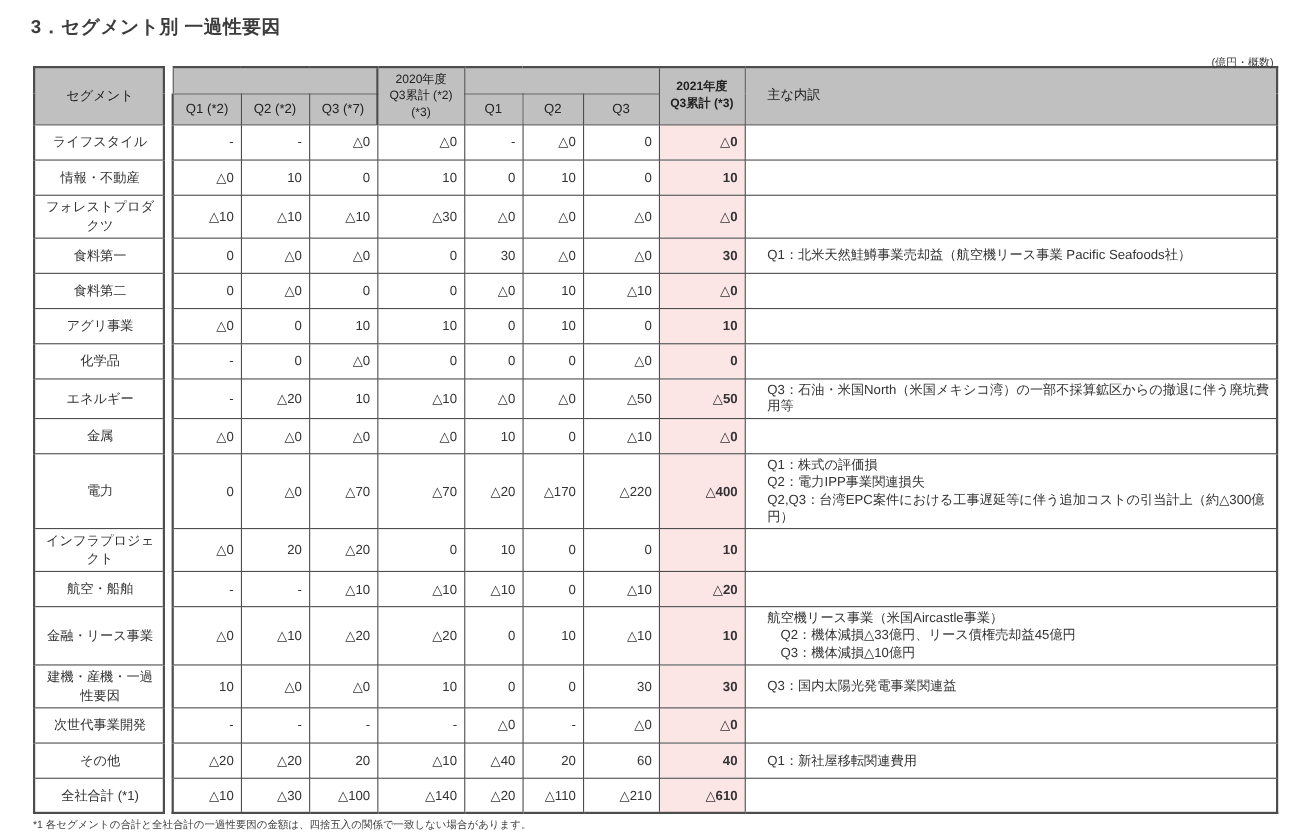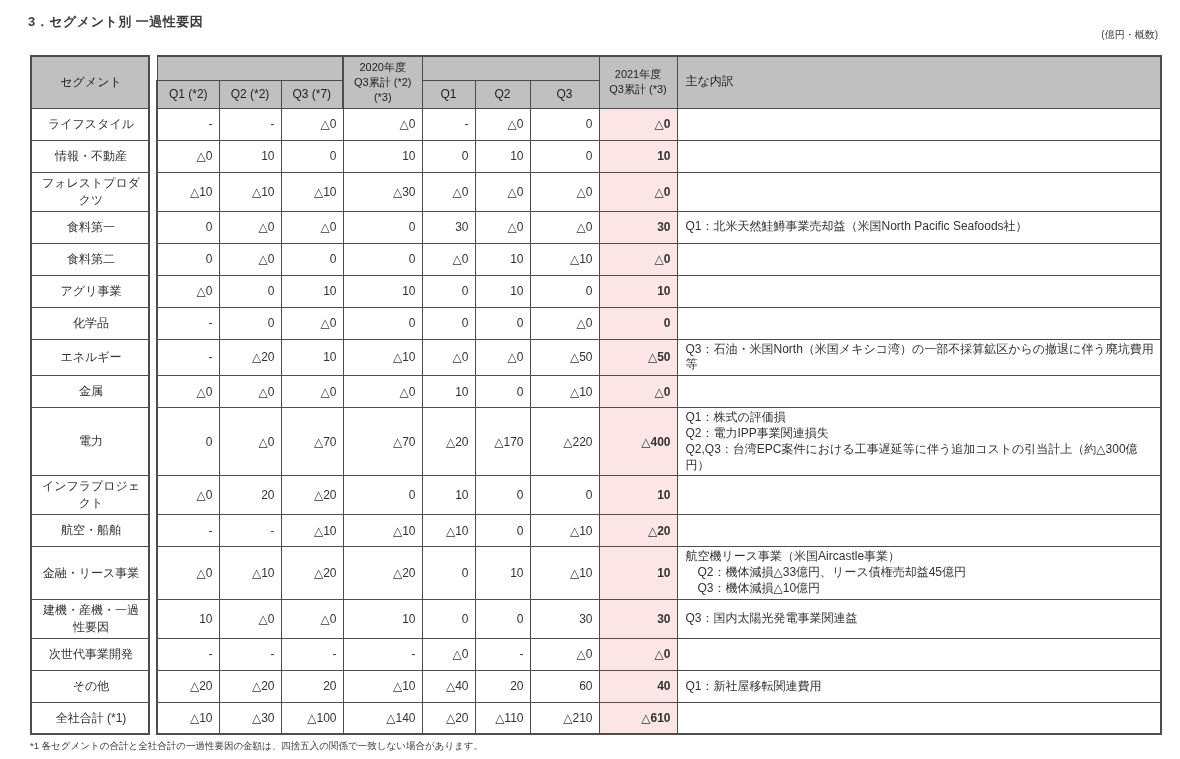--- a/index.html
+++ b/index.html
@@ -9,49 +9,49 @@
     --text:#333333;
   }
   *{box-sizing:border-box;}
   html,body{margin:0;padding:0;}
   body{
     width:1180px;height:759px;background:#ffffff;
     font-family:"Liberation Sans","DejaVu Sans",sans-serif;
     color:var(--text);overflow:hidden;position:relative;
   }
   .page-title{
-    margin:13px 0 0 28px;font-size:13px;font-weight:bold;color:#3c3c3c;
+    margin:13px 0 0 28px;font-size:17px;font-weight:bold;color:#3c3c3c;
     letter-spacing:.5px;
   }
   .unit-note{
-    position:absolute;top:28px;right:22px;font-size:10px;color:#3c3c3c;
+    position:absolute;top:50px;right:22px;font-size:10px;color:#3c3c3c;
   }
   table{
     border-collapse:collapse;table-layout:fixed;width:1130px;
     margin:24px 0 0 30px;
   }
   th,td{
     border:1px solid var(--border);font-size:12px;padding:2px 6px;
     vertical-align:middle;overflow:hidden;
   }
   th{background:var(--header-bg);font-weight:normal;text-align:center;color:#222;}
   tr{height:32px;}
   tr.hrow1{height:24px;}
   tr.hrow2{height:28px;margin-left:22px;}
   
   .gap{border:none !important;background:#fff;padding:0;}
   .seg{ text-align:center;padding-left:8px;border-left:2px solid var(--border);border-right:2px solid var(--border);}
   th.seg{background:var(--header-bg);}
   .num{text-align:right;font-variant-numeric:tabular-nums;}
   .first-data{border-left:2px solid var(--border);}
-  .desc{text-align:left;padding-left:8px;white-space:pre-line;line-height:1.32;border-right:2px solid var(--border);}
+  .desc{text-align:left;padding-left:20px;white-space:pre-line;line-height:1.32;border-right:2px solid var(--border);}
   .cum-cell{background:var(--highlight-bg);font-weight:bold;}
   .cum-head{font-size:11px;line-height:1.35;padding:1px 4px;}
   .cum-head .yr{display:block;}
-  .bold{font-weight:normal;margin-left:13px;}
+  .bold{font-weight:bold;margin-left:13px;}
   thead tr:first-child th{border-top:2px solid var(--border);}
   thead tr th{border-bottom-width:1px;}
   thead tr:last-child th{border-bottom:1px solid var(--border);}
   tbody tr:last-child td{border-bottom:2px solid var(--border);}
   .footnotes{margin:4px 0 0 30px;font-size:9.5px;color:#3c3c3c;line-height:1.45;}
   .footnotes div{margin-bottom:1px;}
 </style>
 </head>
 <body>
 
@@ -135,21 +135,21 @@
         <td class="seg">食料第一</td>
         <td class="gap"></td>
         <td class="num first-data">0</td>
         <td class="num">△0</td>
         <td class="num">△0</td>
         <td class="num">0</td>
         <td class="num">30</td>
         <td class="num">△0</td>
         <td class="num">△0</td>
         <td class="num cum-cell">30</td>
-        <td class="desc">Q1：北米天然鮭鱒事業売却益（米国North Pacific Seafoods社）</td>
+        <td class="desc">Q1：北米天然鮭鱒事業売却益（航空機リース事業 Pacific Seafoods社）</td>
       </tr>
       <tr>
         <td class="seg">食料第二</td>
         <td class="gap"></td>
         <td class="num first-data">0</td>
         <td class="num">△0</td>
         <td class="num">0</td>
         <td class="num">0</td>
         <td class="num">△0</td>
         <td class="num">10</td>

